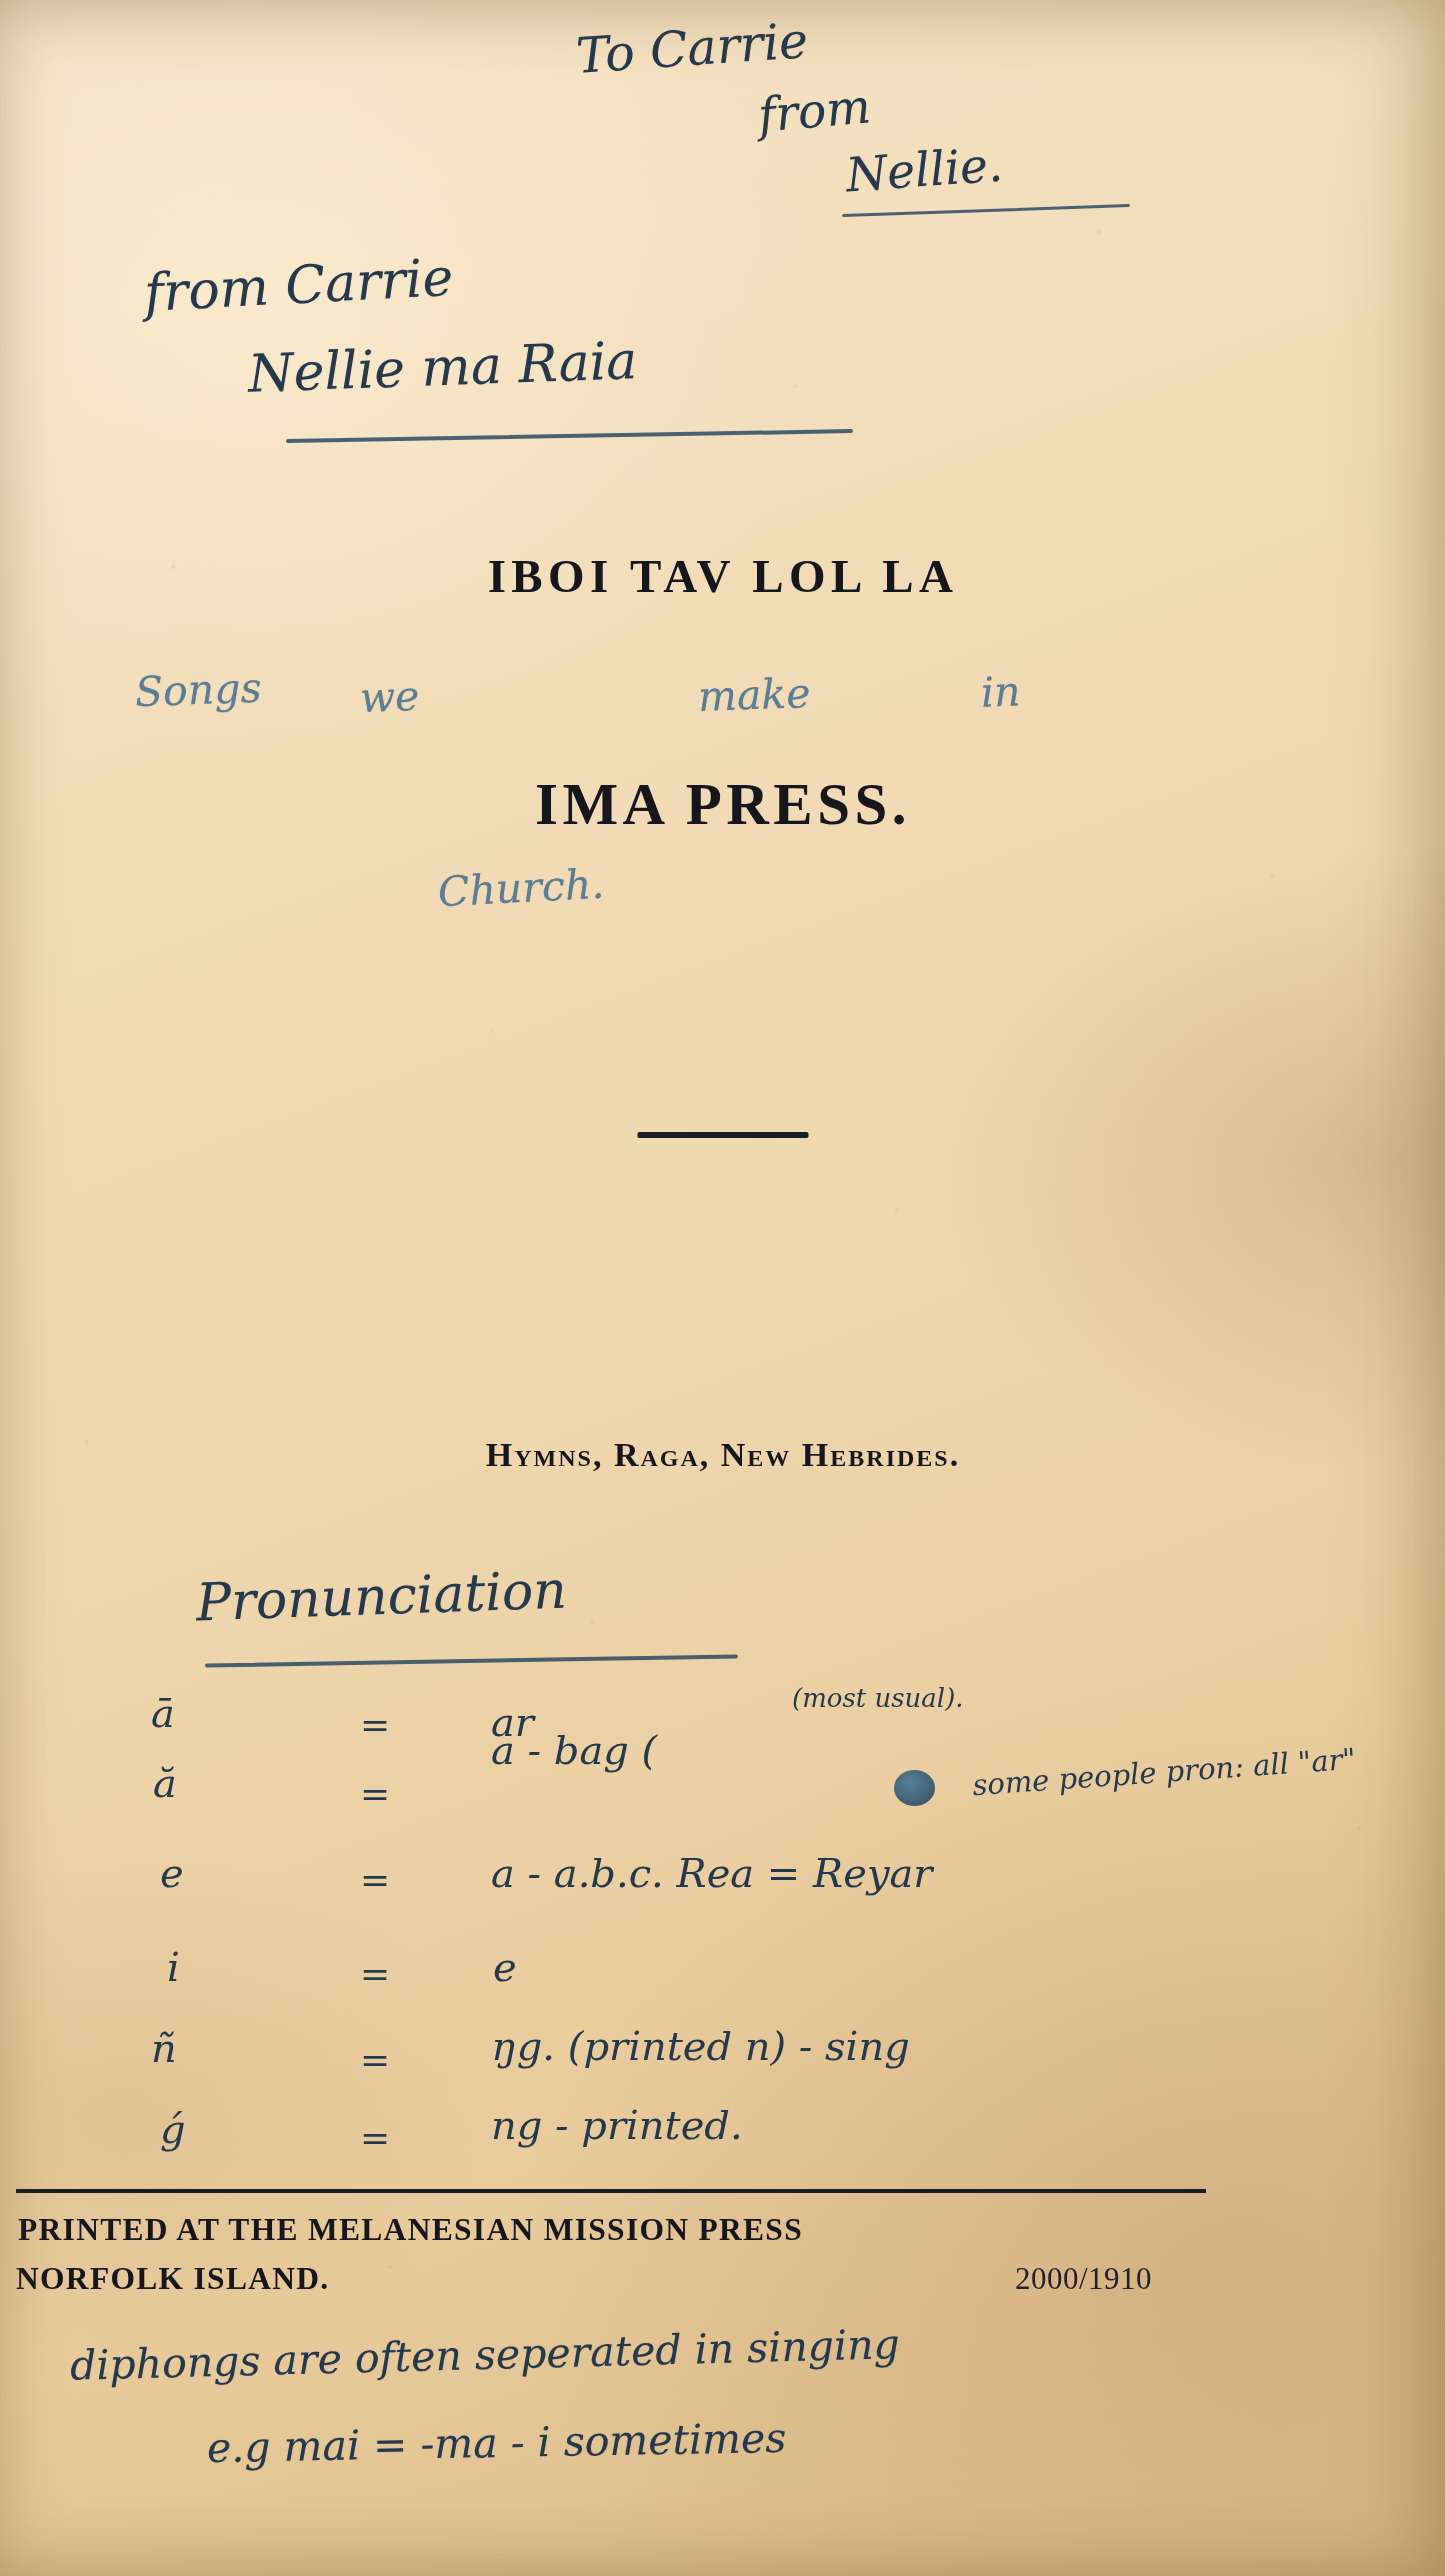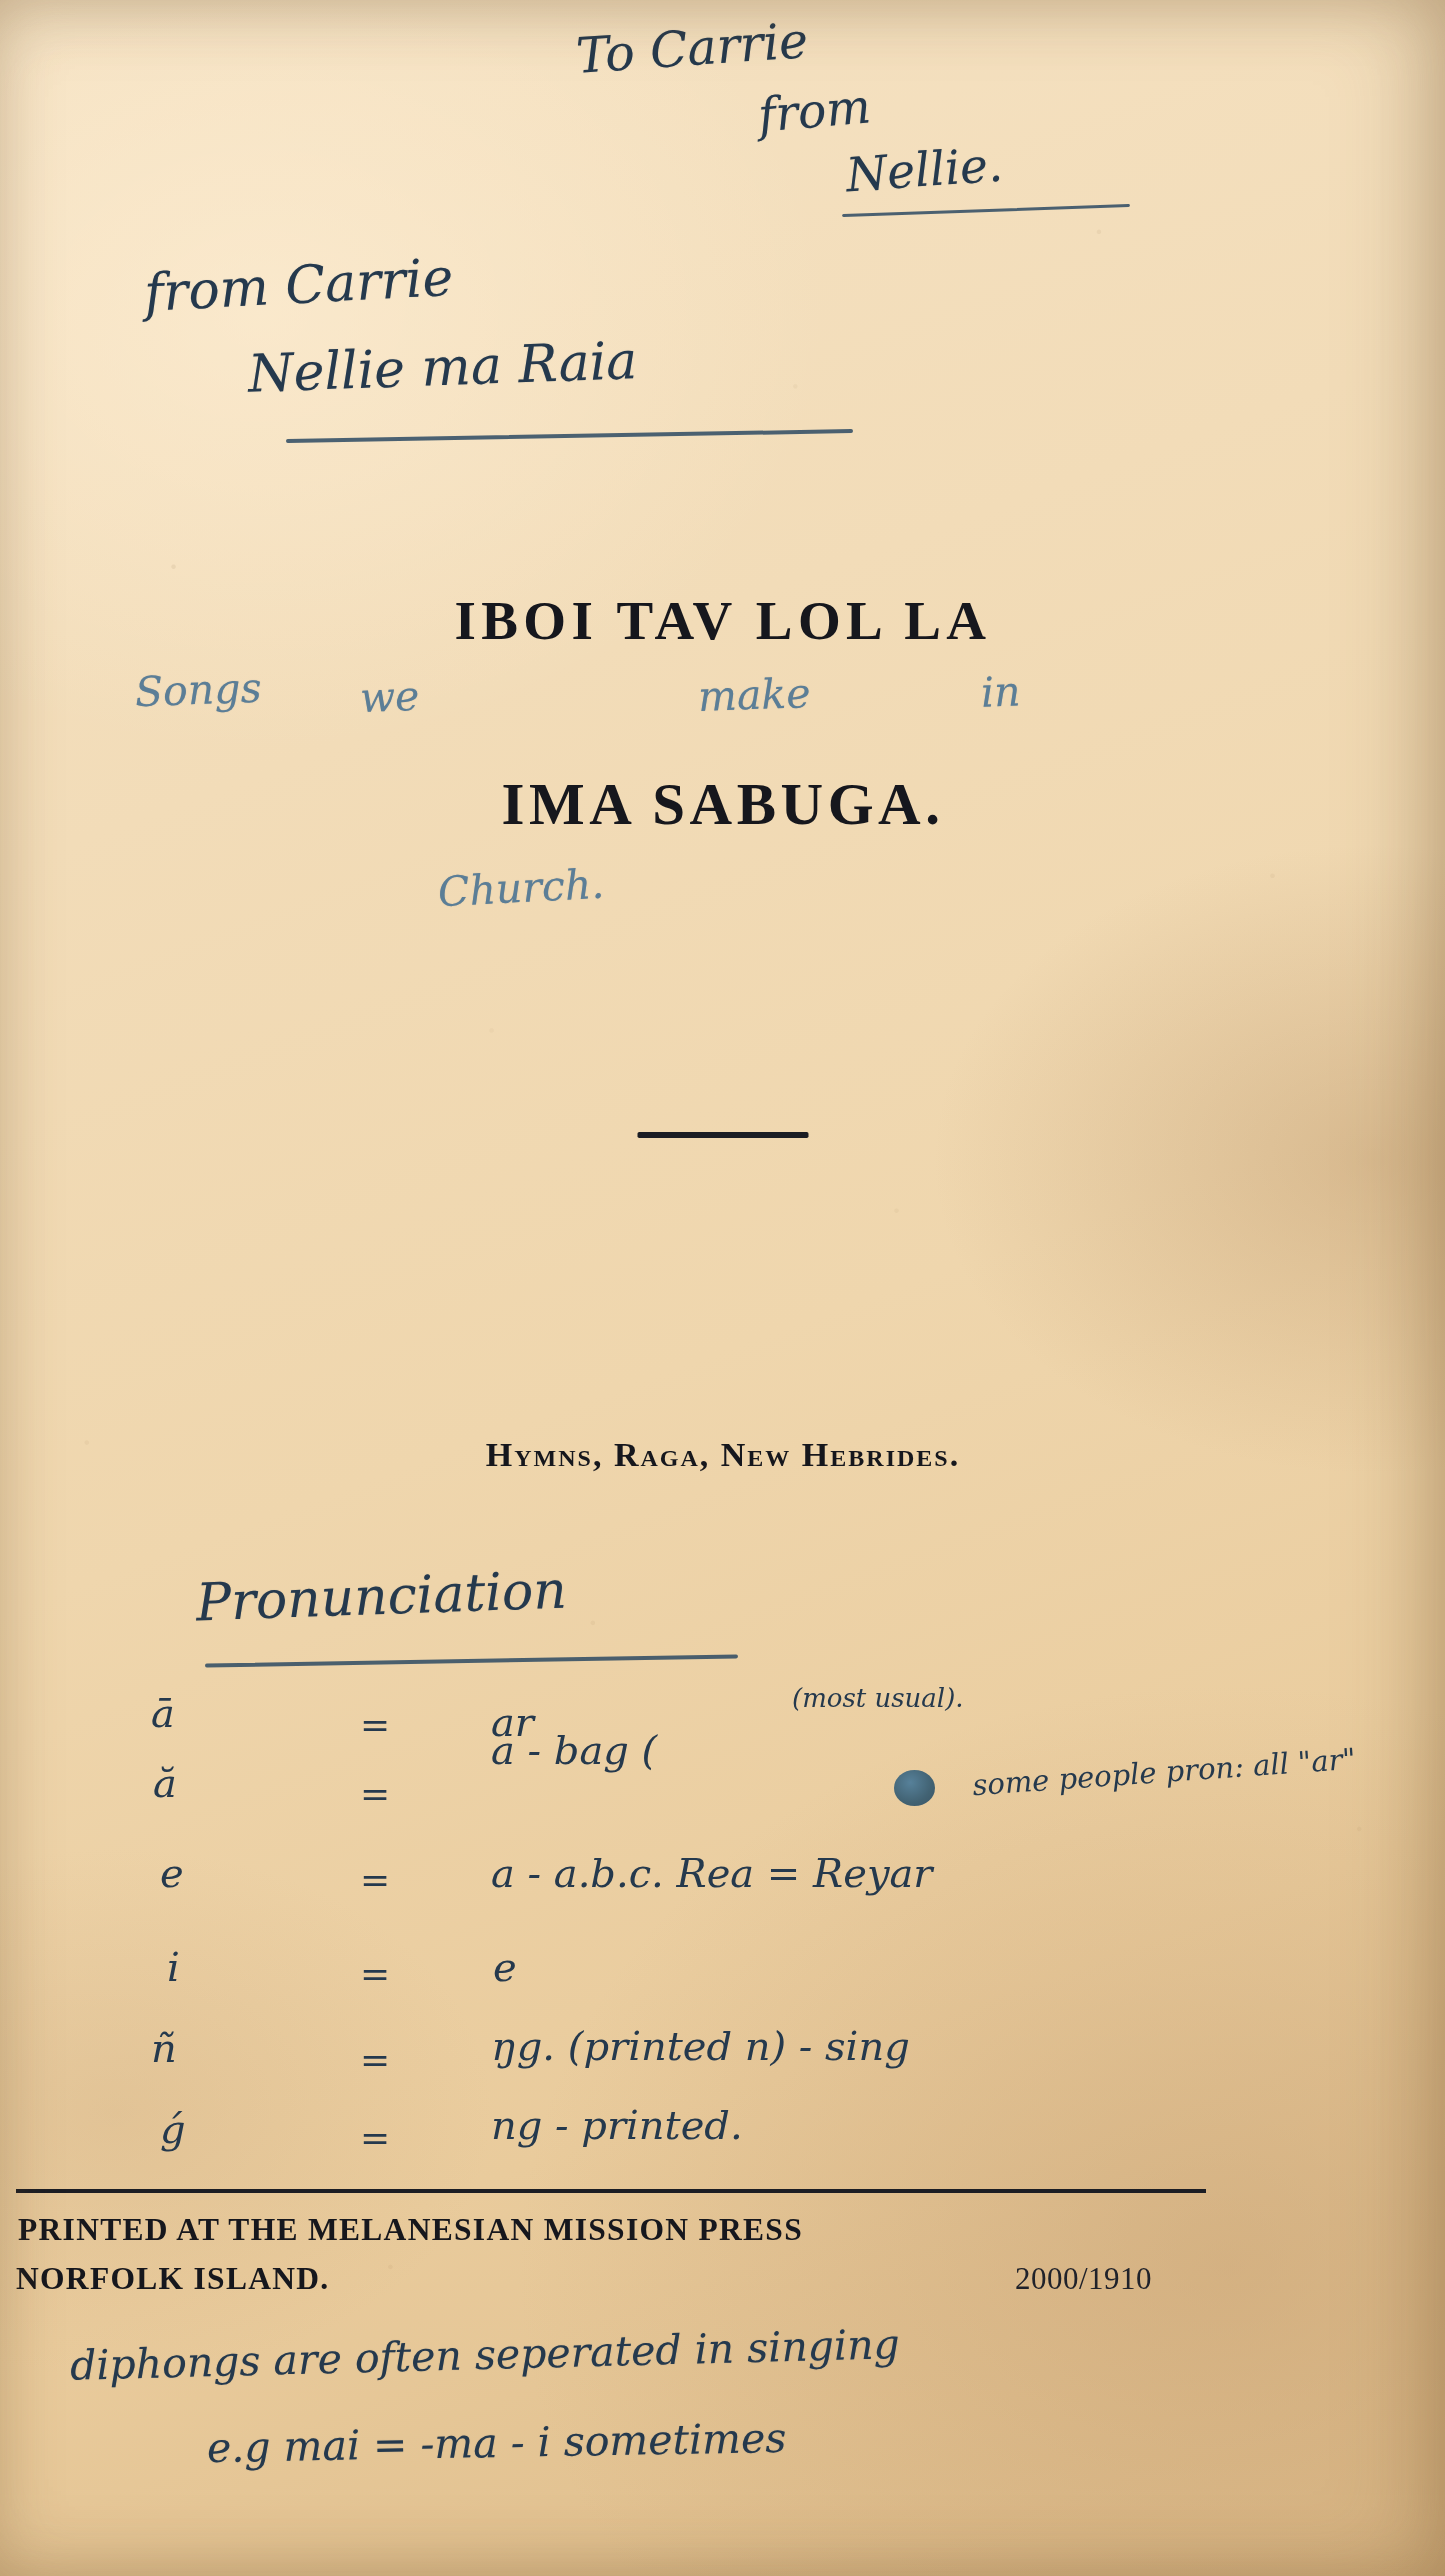--- a/index.html
+++ b/index.html
@@ -48,25 +48,24 @@
 
   
   .printed {
     position: absolute;
     text-align: center;
     color: #16171d;
   }
   .title-line {
     width: 100%;
     left: 0;
-    font-size: 55px;
+    font-size: 47px;
     letter-spacing: 5.4px;
     font-weight: 700;
     font-family: "Liberation Serif", serif;
-    margin-top: 40px;
   }
   .subtitle-line {
     width: 100%;
     left: 0;
     font-size: 59px;
     letter-spacing: 4.5px;
     font-weight: 700;
   }
   .rule-short {
     position: absolute;
@@ -168,21 +167,21 @@
   <div class="hand dark" style="left:248px; top:337px; font-size:52px; transform:rotate(-2deg);">Nellie ma Raia</div>
   <div class="underline-ink" style="left:286px; top:434px; width:567px; height:3.6px; transform:rotate(-1deg);"></div>
 
   <div class="printed title-line" style="top:549px;">IBOI TAV LOL LA</div>
 
   <div class="hand light" style="left:135px; top:666px; font-size:41px; transform:rotate(-2deg);">Songs</div>
   <div class="hand light" style="left:360px; top:673px; font-size:41px; transform:rotate(-2deg);">we</div>
   <div class="hand light" style="left:698px; top:671px; font-size:41px; transform:rotate(-2deg);">make</div>
   <div class="hand light" style="left:981px; top:668px; font-size:41px; transform:rotate(-2deg);">in</div>
 
-  <div class="printed subtitle-line" style="top:770px;">IMA SABUGA.</div>
+  <div class="printed subtitle-line" style="top:770px;">IMA PRESS.</div>
 
   <div class="hand light" style="left:438px; top:864px; font-size:41px; transform:rotate(-3deg);">Church.</div>
 
   <div class="rule-short" style="top:1132px;"></div>
 
   <div class="printed smallcaps-line" style="top:1436px;">Hymns, Raga, New Hebrides.</div>
 
   <div class="hand dark" style="left:196px; top:1566px; font-size:52px; transform:rotate(-2deg);">Pronunciation</div>
   <div class="underline-ink" style="left:205px; top:1659px; width:533px; height:3.6px; transform:rotate(-1deg);"></div>
 

